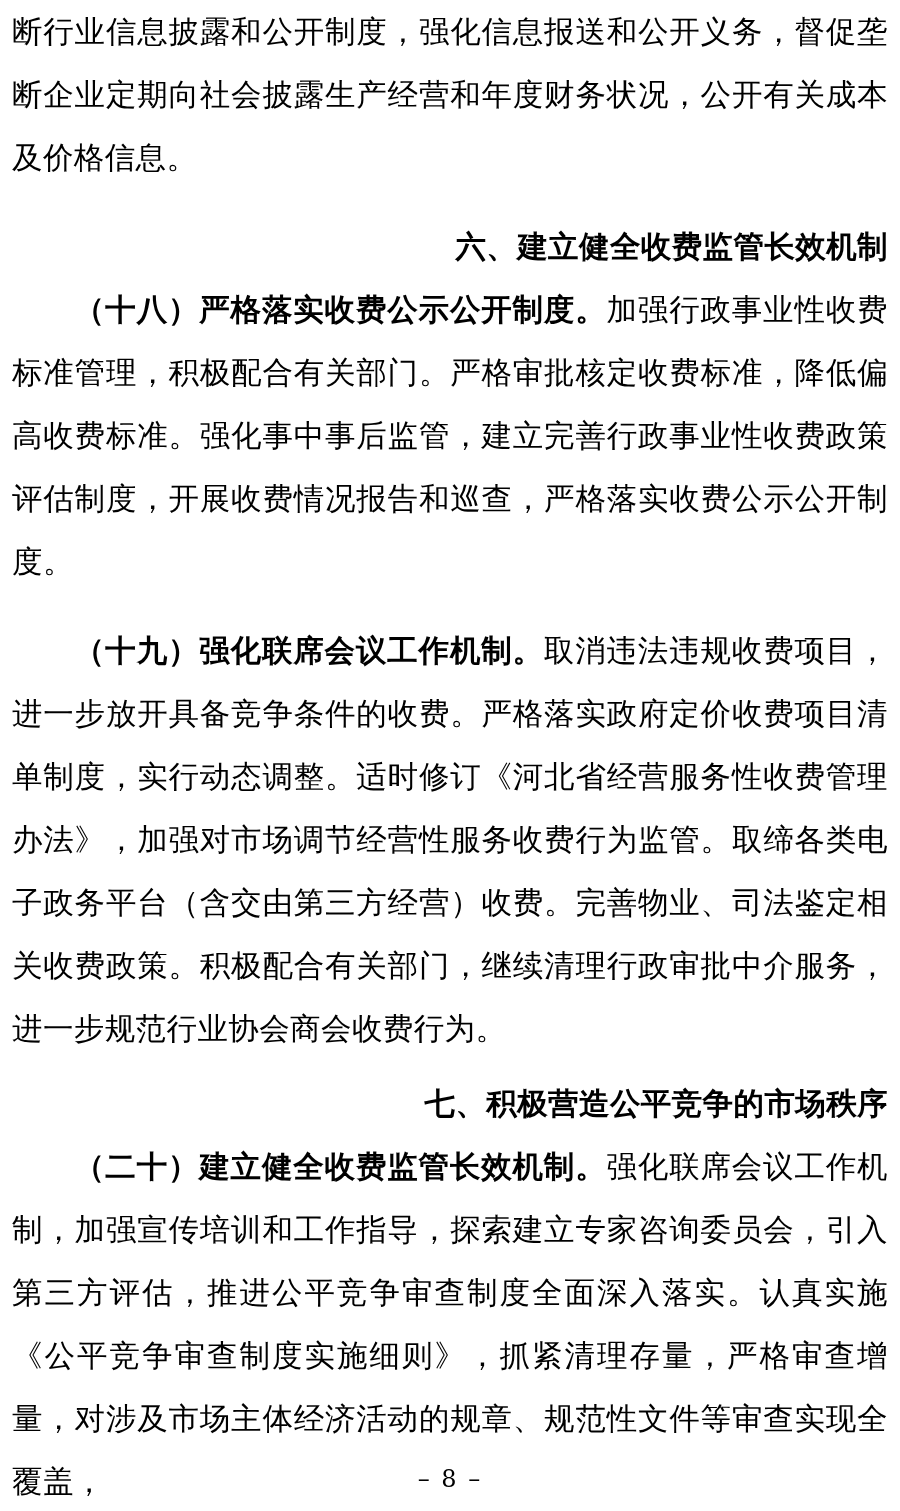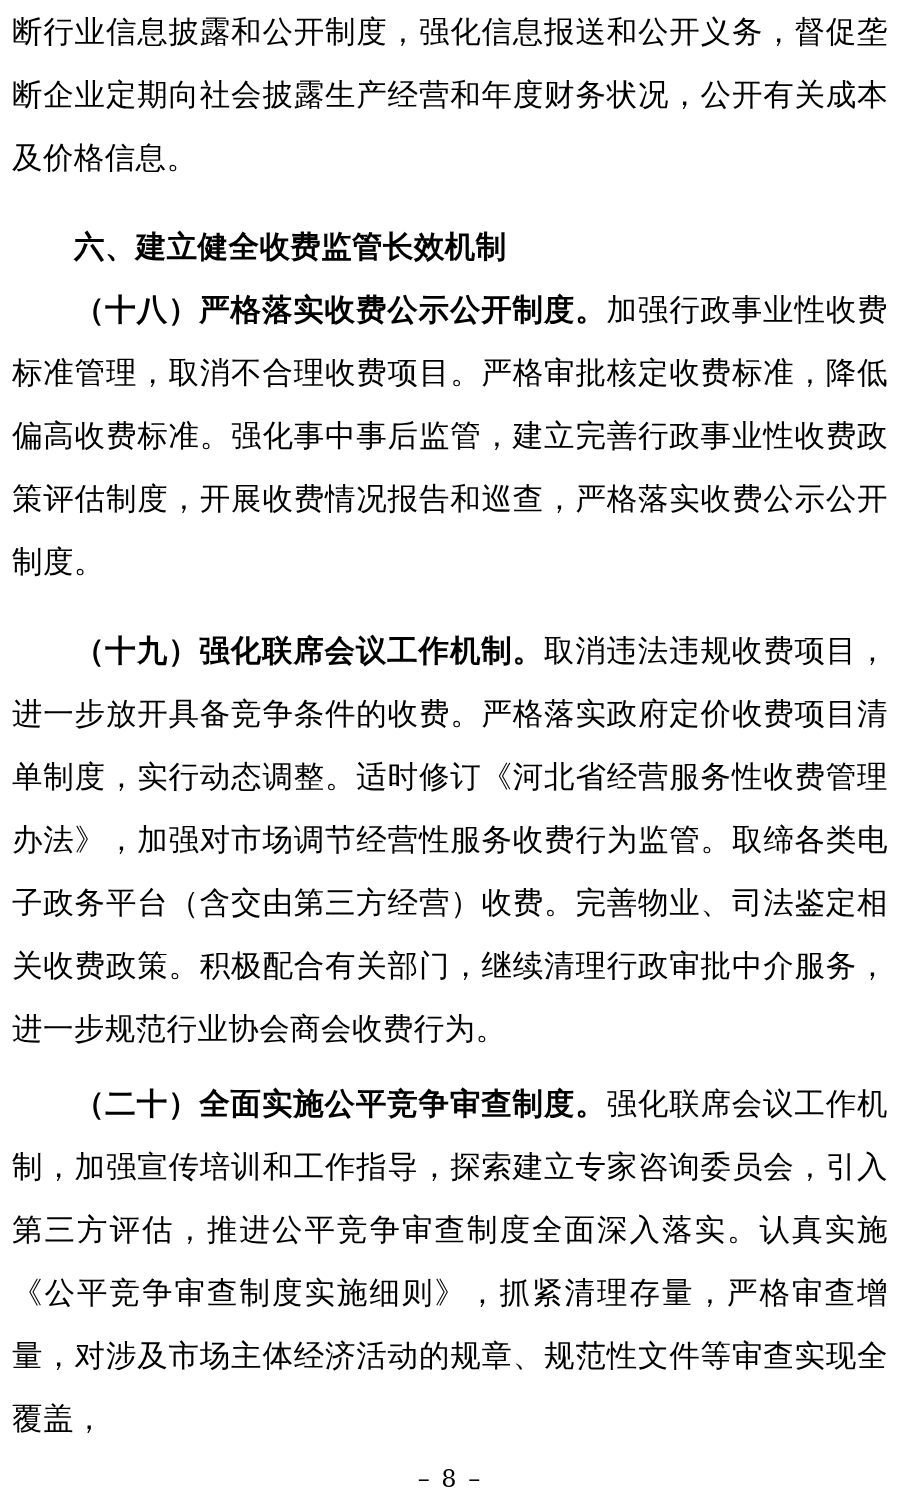--- a/index.html
+++ b/index.html
@@ -44,20 +44,21 @@
     text-indent: 62px;
   }
   h2.heading {
     margin: 0;
     font-size: 30.5px;
     line-height: 63px;
     font-weight: bold;
     text-indent: 62px;
     letter-spacing: 0.4px;
     font-family: "DejaVu Serif", "Liberation Serif", serif;
+    text-align: right;
   }
   .lead {
     font-weight: bold;
   }
   .spacer-sm { height: 12px; }
   .spacer-md { height: 26px; }
   .page-number {
     position: absolute;
     left: 0;
     right: 0;
@@ -74,28 +75,29 @@
 <div class="page">
 
   <div class="body-text">
 
     <p class="para">断行业信息披露和公开制度，强化信息报送和公开义务，督促垄断企业定期向社会披露生产经营和年度财务状况，公开有关成本及价格信息。</p>
 
     <div class="spacer-md"></div>
 
     <h2 class="heading">六、建立健全收费监管长效机制</h2>
 
-    <p class="para indent"><span class="lead">（十八）严格落实收费公示公开制度。</span><span>加强行政事业性收费标准管理，取消不合理收费项目。严格审批核定收费标准，降低偏高收费标准。强化事中事后监管，建立完善行政事业性收费政策评估制度，开展收费情况报告和巡查，严格落实收费公示公开制度。</span></p>
+    <p class="para indent"><span class="lead">（十八）严格落实收费公示公开制度。</span><span>加强行政事业性收费标准管理，积极配合有关部门。严格审批核定收费标准，降低偏高收费标准。强化事中事后监管，建立完善行政事业性收费政策评估制度，开展收费情况报告和巡查，严格落实收费公示公开制度。</span></p>
 
     <div class="spacer-md"></div>
 
     <p class="para indent"><span class="lead">（十九）强化联席会议工作机制。</span><span>取消违法违规收费项目，进一步放开具备竞争条件的收费。严格落实政府定价收费项目清单制度，实行动态调整。适时修订《河北省经营服务性收费管理办法》，加强对市场调节经营性服务收费行为监管。取缔各类电子政务平台（含交由第三方经营）收费。完善物业、司法鉴定相关收费政策。积极配合有关部门，继续清理行政审批中介服务，进一步规范行业协会商会收费行为。</span></p>
 
     <div class="spacer-sm"></div>
 
+    <h2 class="heading">七、积极营造公平竞争的市场秩序</h2>
 
-    <p class="para indent"><span class="lead">（二十）全面实施公平竞争审查制度。</span><span>强化联席会议工作机制，加强宣传培训和工作指导，探索建立专家咨询委员会，引入第三方评估，推进公平竞争审查制度全面深入落实。认真实施《公平竞争审查制度实施细则》，抓紧清理存量，严格审查增量，对涉及市场主体经济活动的规章、规范性文件等审查实现全覆盖，</span></p>
+    <p class="para indent"><span class="lead">（二十）建立健全收费监管长效机制。</span><span>强化联席会议工作机制，加强宣传培训和工作指导，探索建立专家咨询委员会，引入第三方评估，推进公平竞争审查制度全面深入落实。认真实施《公平竞争审查制度实施细则》，抓紧清理存量，严格审查增量，对涉及市场主体经济活动的规章、规范性文件等审查实现全覆盖，</span></p>
 
   </div>
 
   <div class="page-number">– 8 –</div>
 
 </div>
 
 </body></html>

